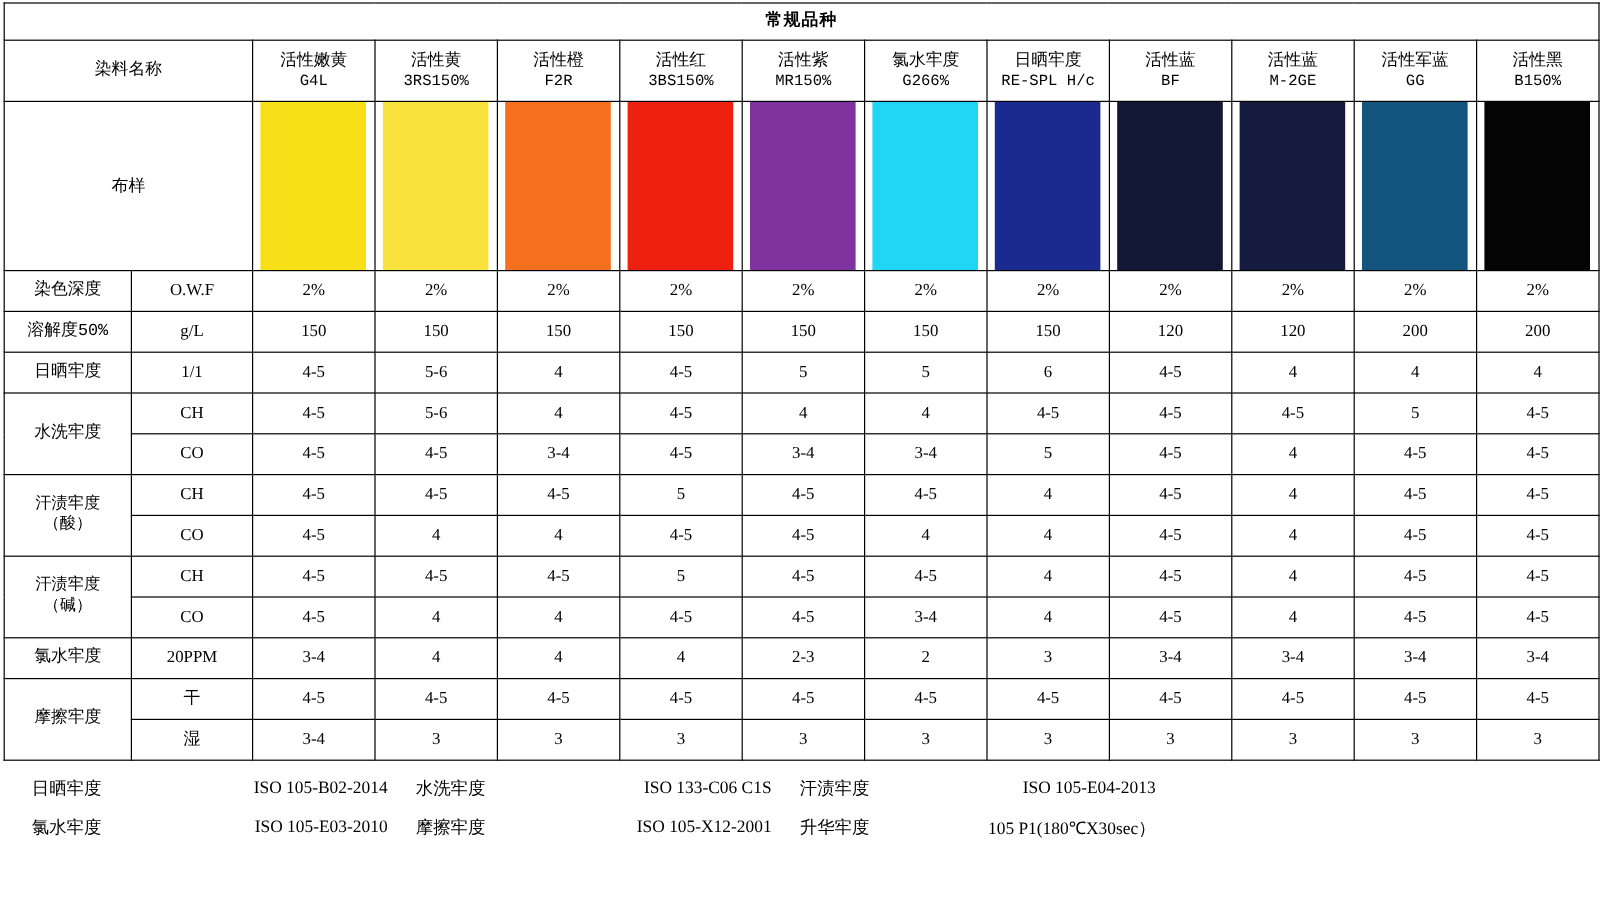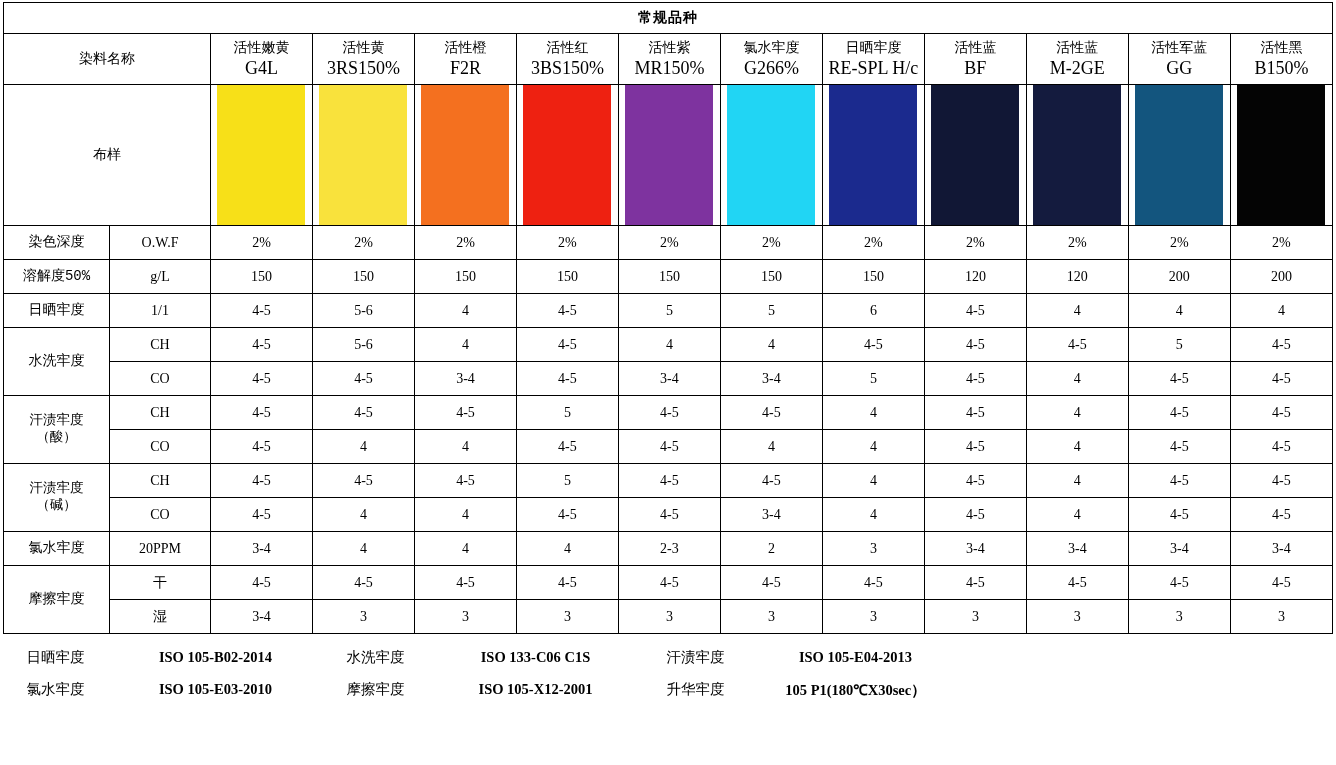--- a/index.html
+++ b/index.html
@@ -52,22 +52,22 @@
     font-size: 13.5px;
     font-family: "DejaVu Sans", "Liberation Sans", sans-serif;
     padding: 2px 1px;
   }
   .hdr-dye .cn {
     display: block;
     font-size: 14px;
   }
   .hdr-dye .code {
     display: block;
-    font-size: 18px;
-    font-family: Liberation Serif, serif;
+    font-size: 13px;
+    font-family: Liberation Mono, monospace;
     margin-top: 1px;
   }
   .swatch-label {
     font-size: 15px;
     font-family: Liberation Sans, sans-serif;
   }
   .swatch-cell {
     height: 140px;
     padding: 0;
   }
@@ -108,23 +108,22 @@
     padding: 6px 0;
     font-size: 14.5px;
     white-space: nowrap;
   }
   .f-lab {
     font-family: "DejaVu Sans", "Liberation Sans", sans-serif;
     text-align: center;
   }
   .f-val {
     font-family: "Liberation Serif", serif;
-    text-align: center;
+    text-align: right;
     padding-left: 4px;
-    font-weight: bold;
   }
 </style>
 </head>
 <body>
 
 <div class="sheet">
 
   <table class="main">
     <colgroup>
       <col style="width:105px">

